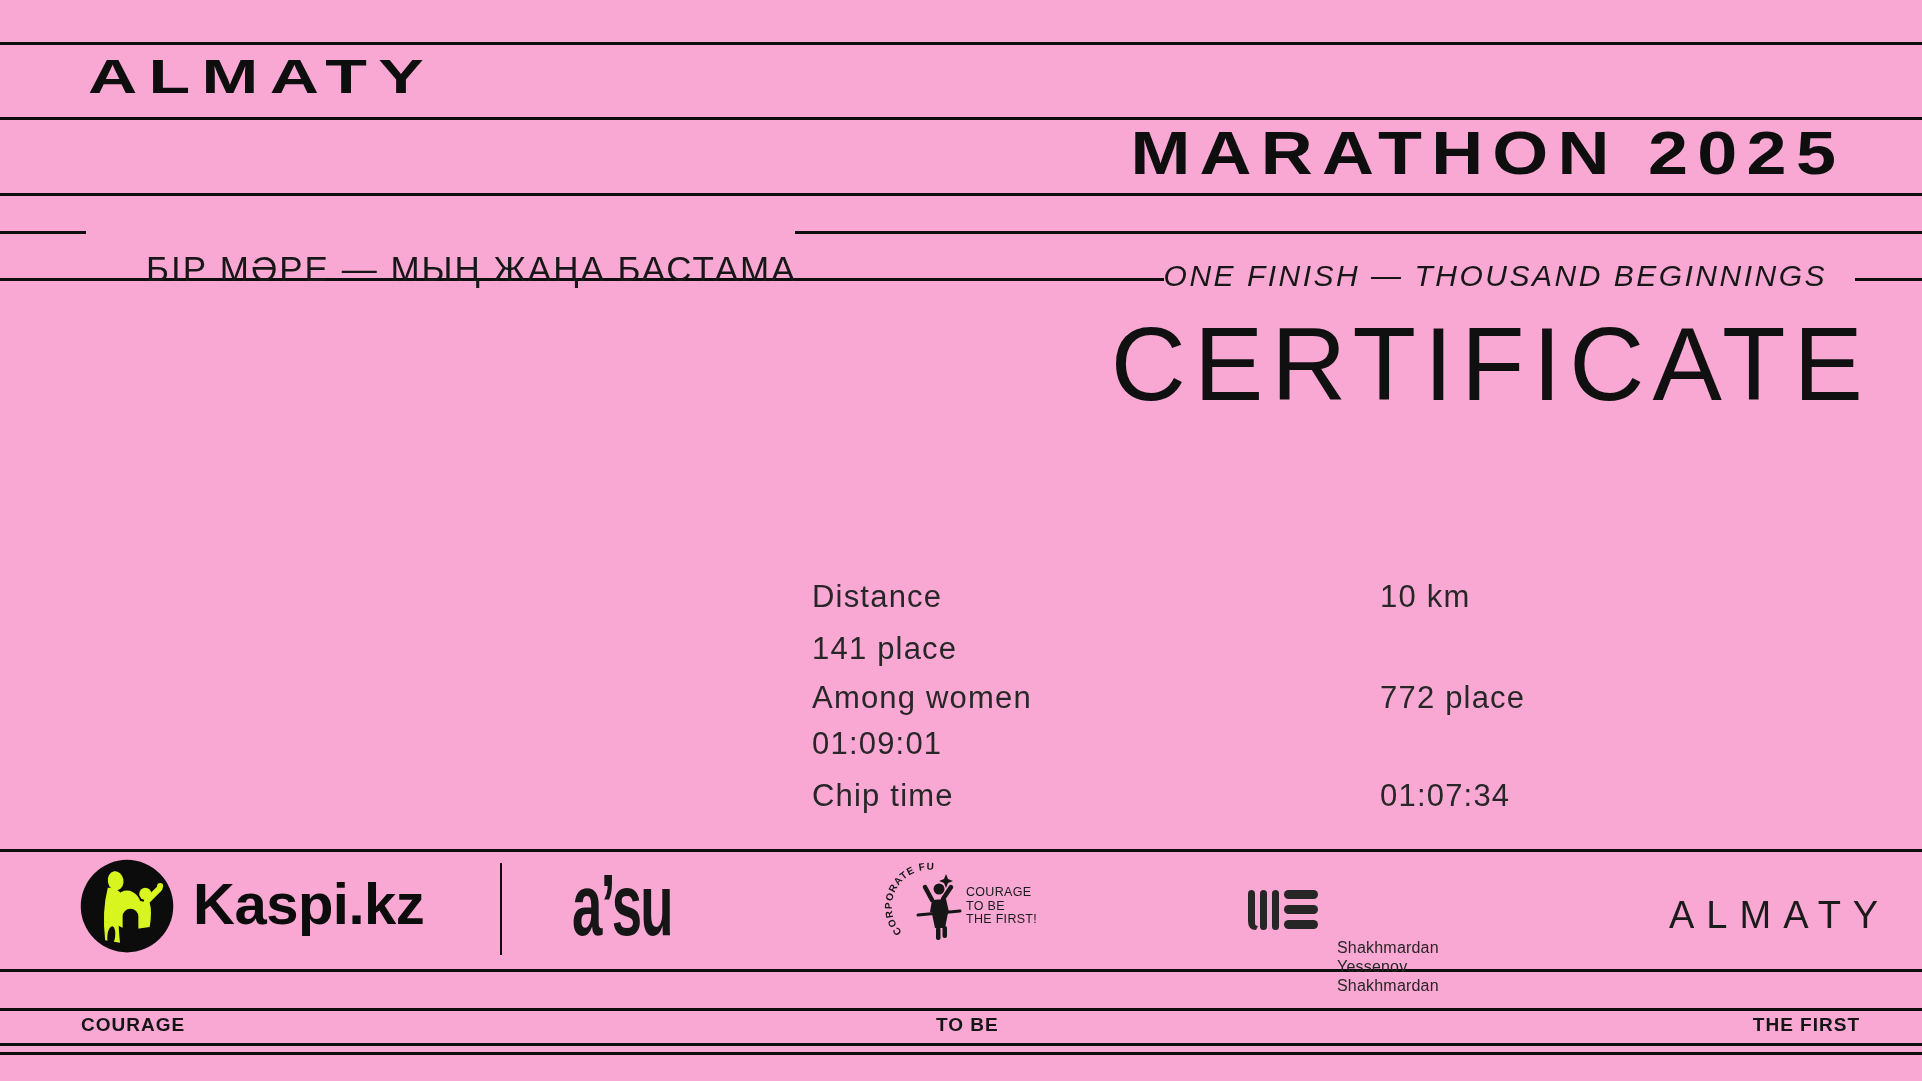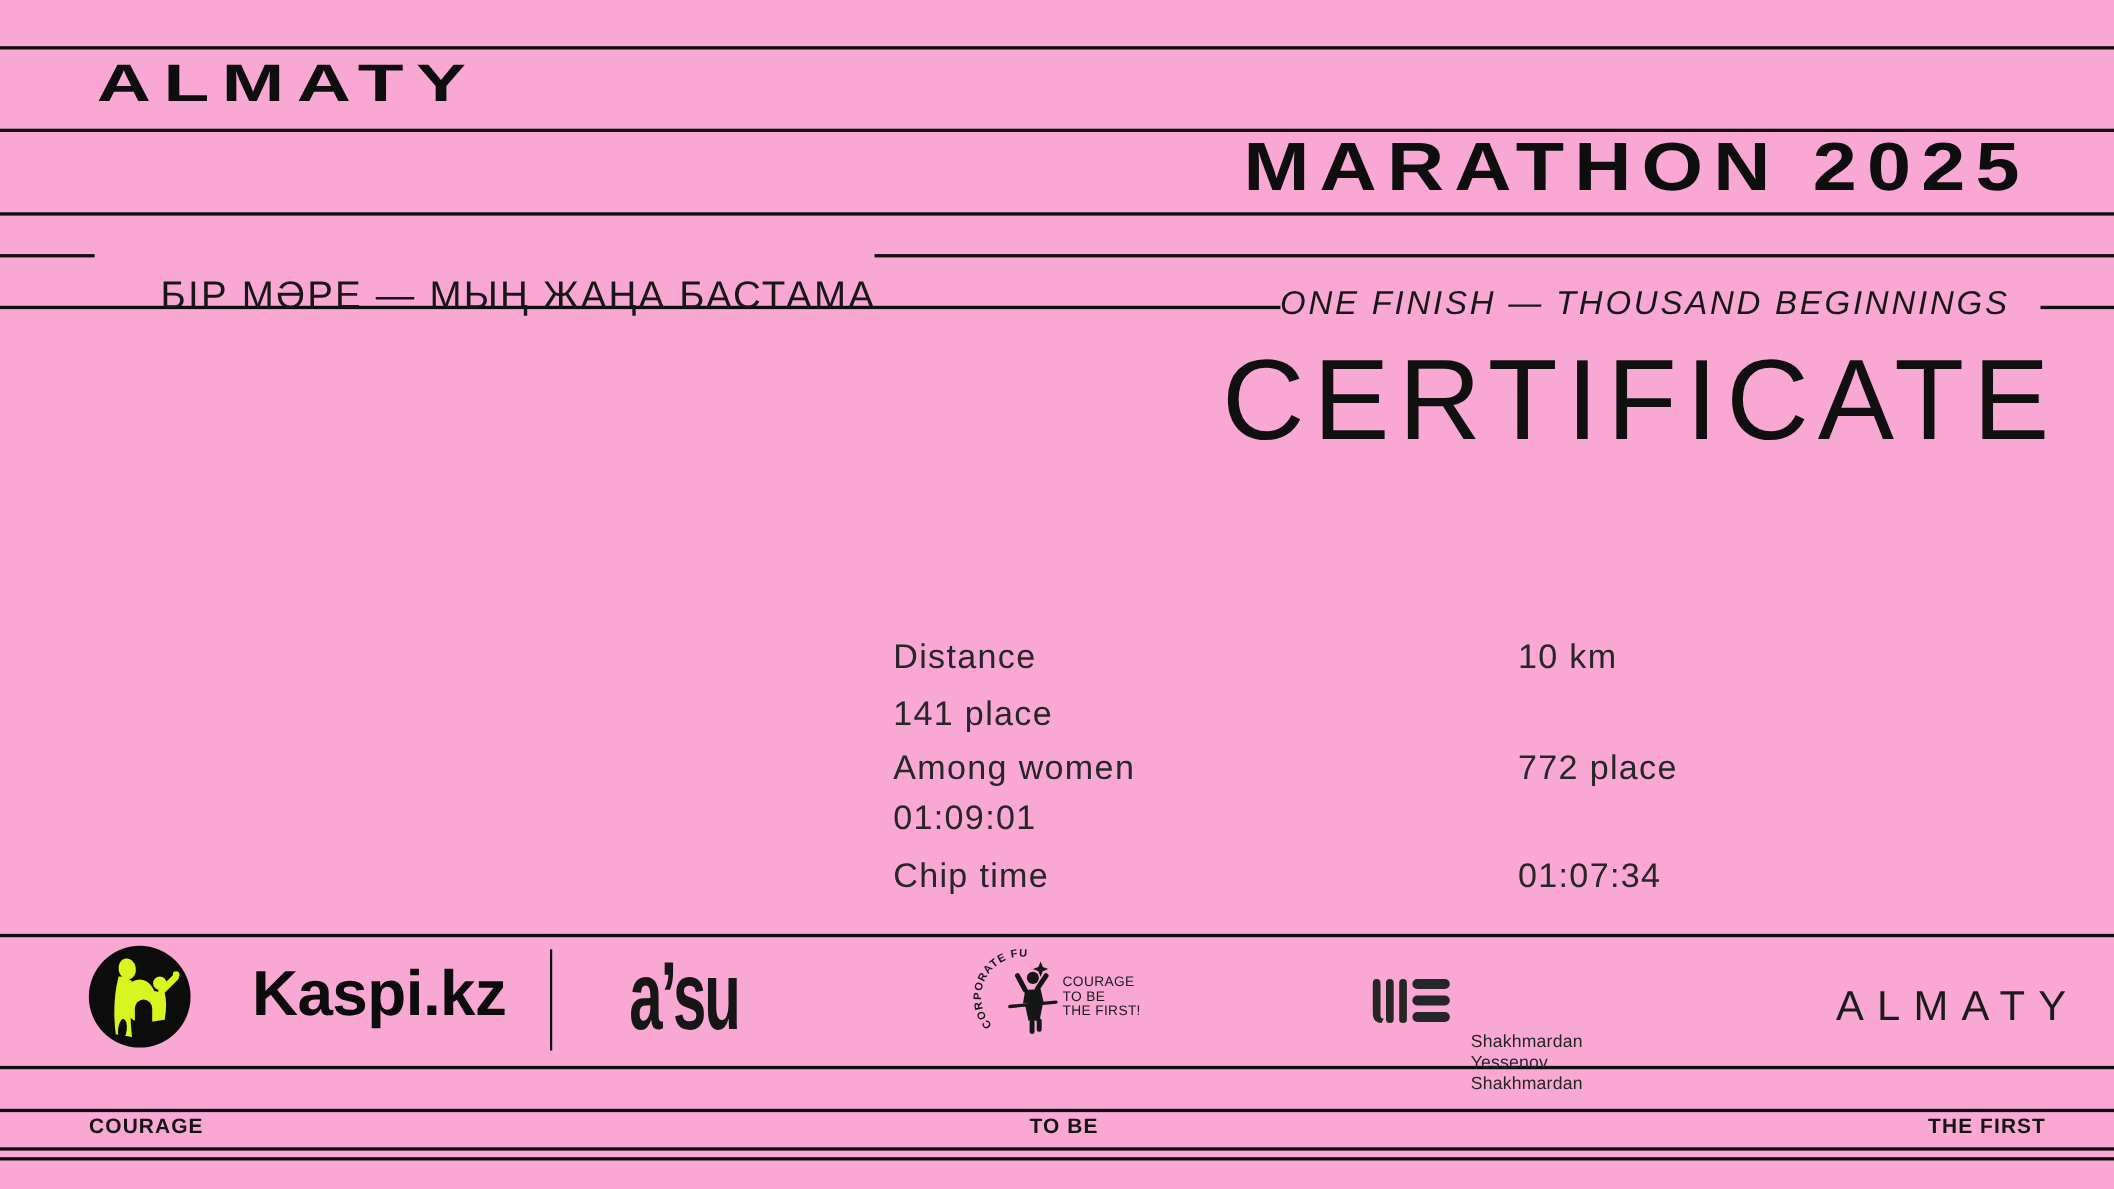--- a/index.html
+++ b/index.html
@@ -40,21 +40,21 @@
   .row {
     position:absolute; left:812px; display:flex; font-size:31px;
     letter-spacing:1.2px; color:#272727; white-space:nowrap; line-height:1.2;
   }
   .row .lbl { width:568px; }
 
   
   .kaspi-logo { position:absolute; left:79px; top:859px; width:96px; height:96px; }
   .kaspi-text {
     position:absolute; left:193px; top:875px; font-size:58px; font-weight:700;
-    color:#0c0c0c; line-height:1; white-space:nowrap; letter-spacing:-0.5px;margin-left:36px;
+    color:#0c0c0c; line-height:1; white-space:nowrap; letter-spacing:-0.5px;
   }
   .asu-text {
     position:absolute; left:572px; top:861px; font-size:88px; font-weight:700;
     color:#161616; line-height:1; white-space:nowrap; letter-spacing:-3px;
     transform:scaleX(0.62); transform-origin:left top;
   }
   .cf-logo { position:absolute; left:880px; top:860px; width:160px; height:100px; }
   .cf-lines {
     position:absolute; left:966px; top:886px; font-size:12.5px; line-height:13.5px;
     font-weight:500; color:#1a1a1a; letter-spacing:0.3px;

